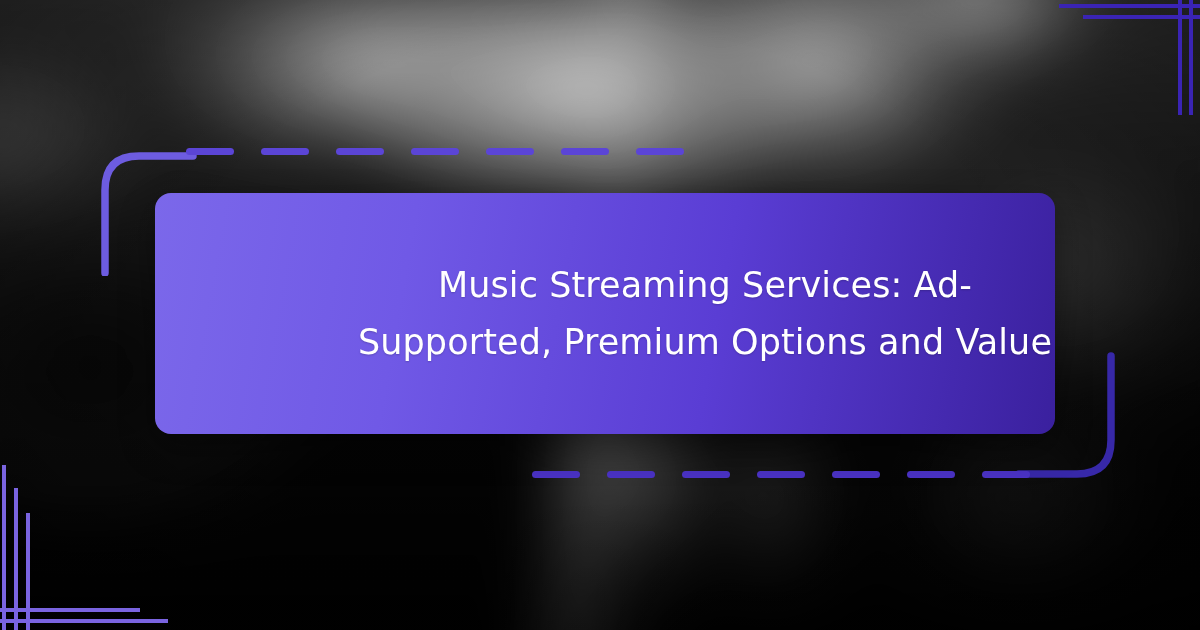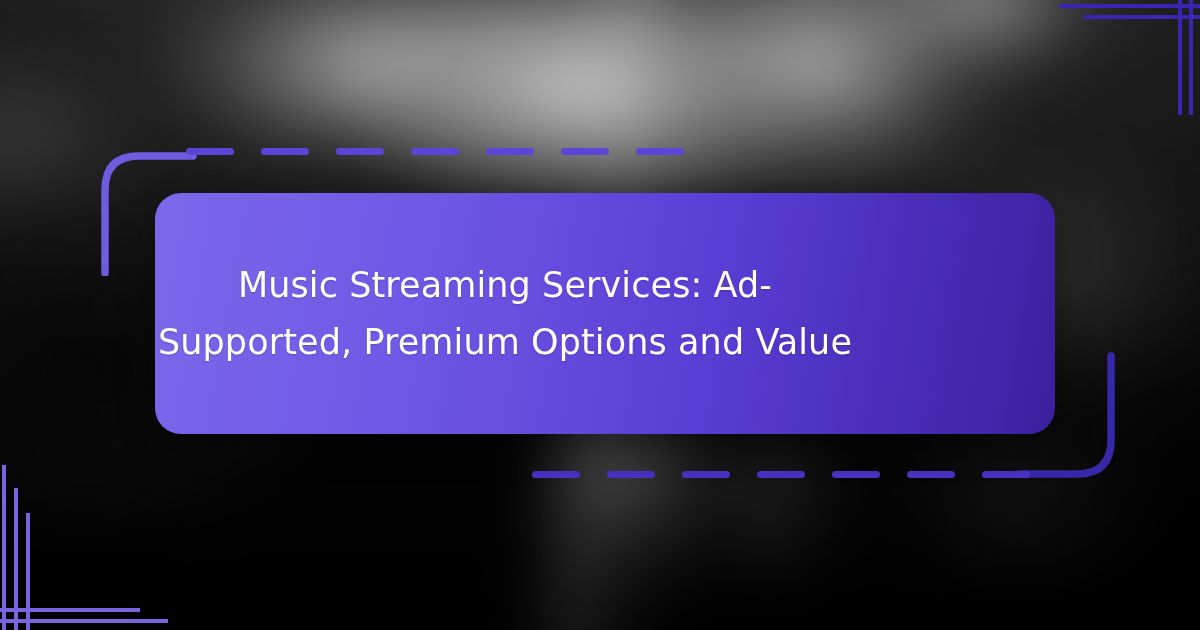--- a/index.html
+++ b/index.html
@@ -89,26 +89,26 @@
   .bracket-tl { top: 146px; left: 101px; }
   .bracket-br { top: 352px; left: 1011px; }
 
   
   .title-card {
     position: absolute;
     left: 155px;
     top: 193px;
     width: 900px;
     height: 241px;
-    border-radius: 26px;
+    border-radius: 16px;
     background: linear-gradient(100deg, #7b68ea 0%, #7059e6 28%, #5a3dd4 62%, #3a209e 100%);
     box-shadow: 0 14px 34px rgba(0,0,0,0.38);
     display: flex;
     align-items: center;
-    justify-content: flex-start;
+    justify-content: flex-end;
   }
   .title-text {
     width: 700px;
     margin: 0;
     color: #ffffff;
     font-family: "DejaVu Sans", sans-serif;
     font-size: 35px;
     font-weight: 400;
     line-height: 1.62;
     text-align: center;

